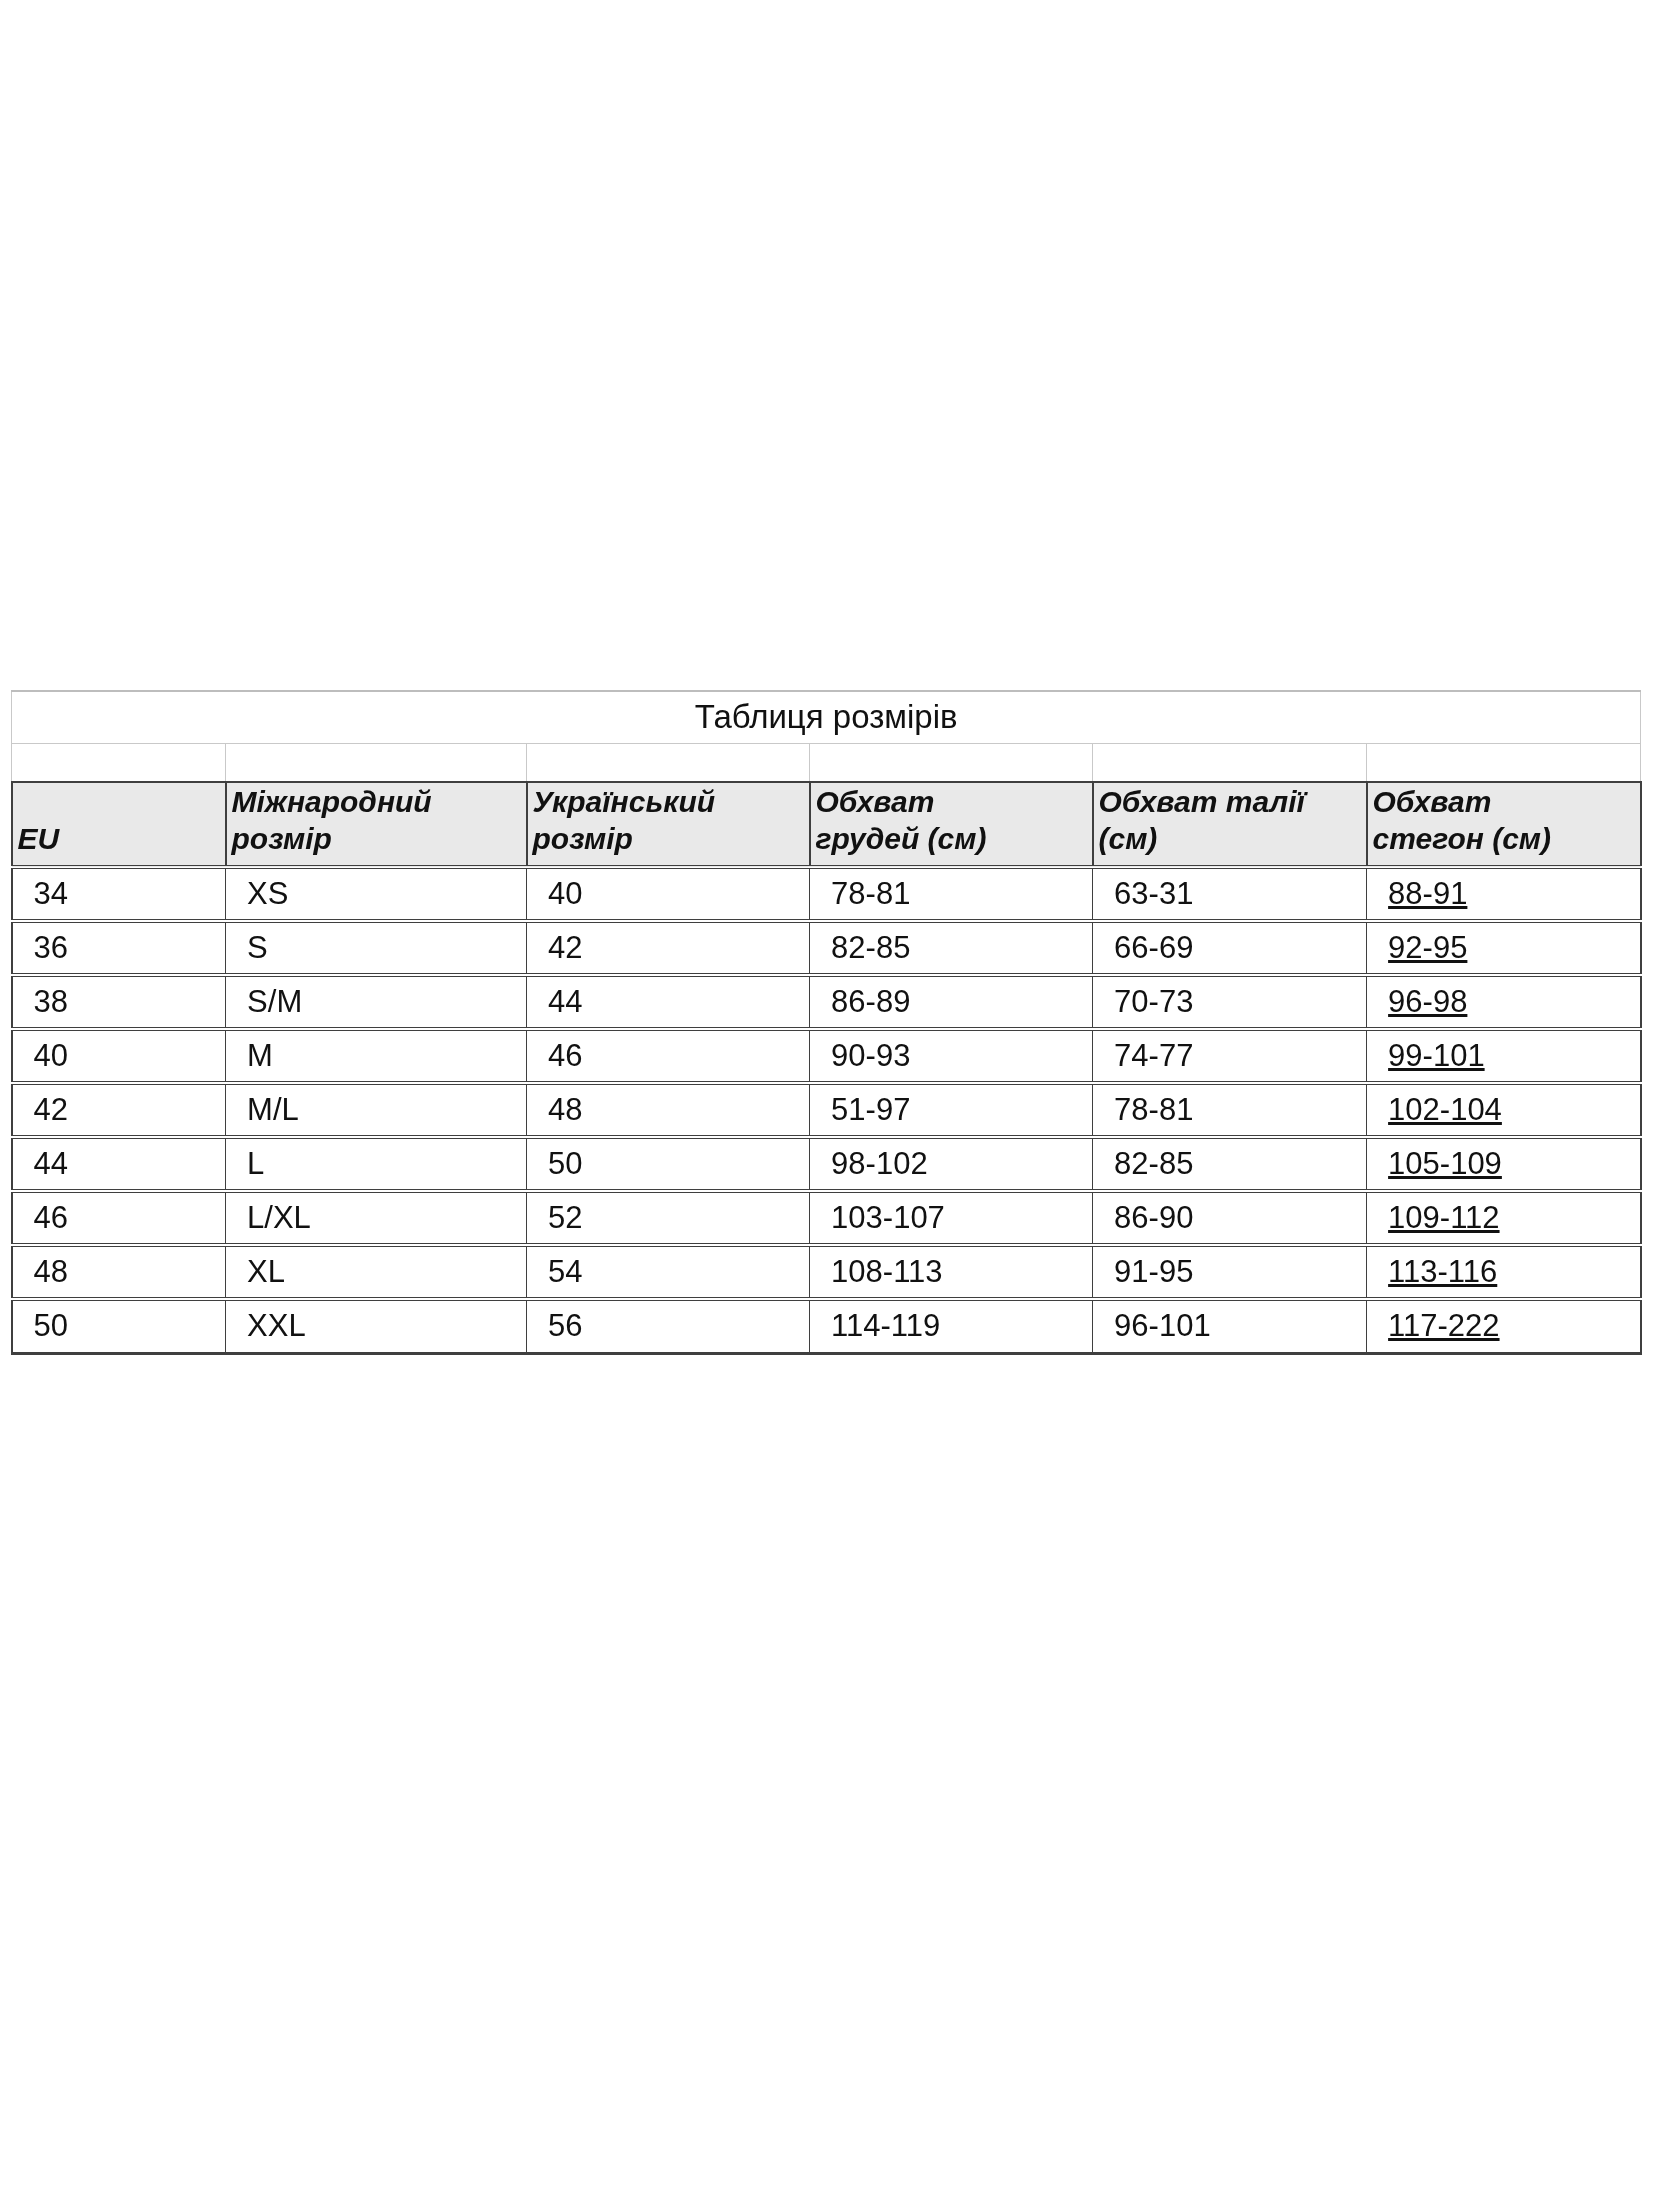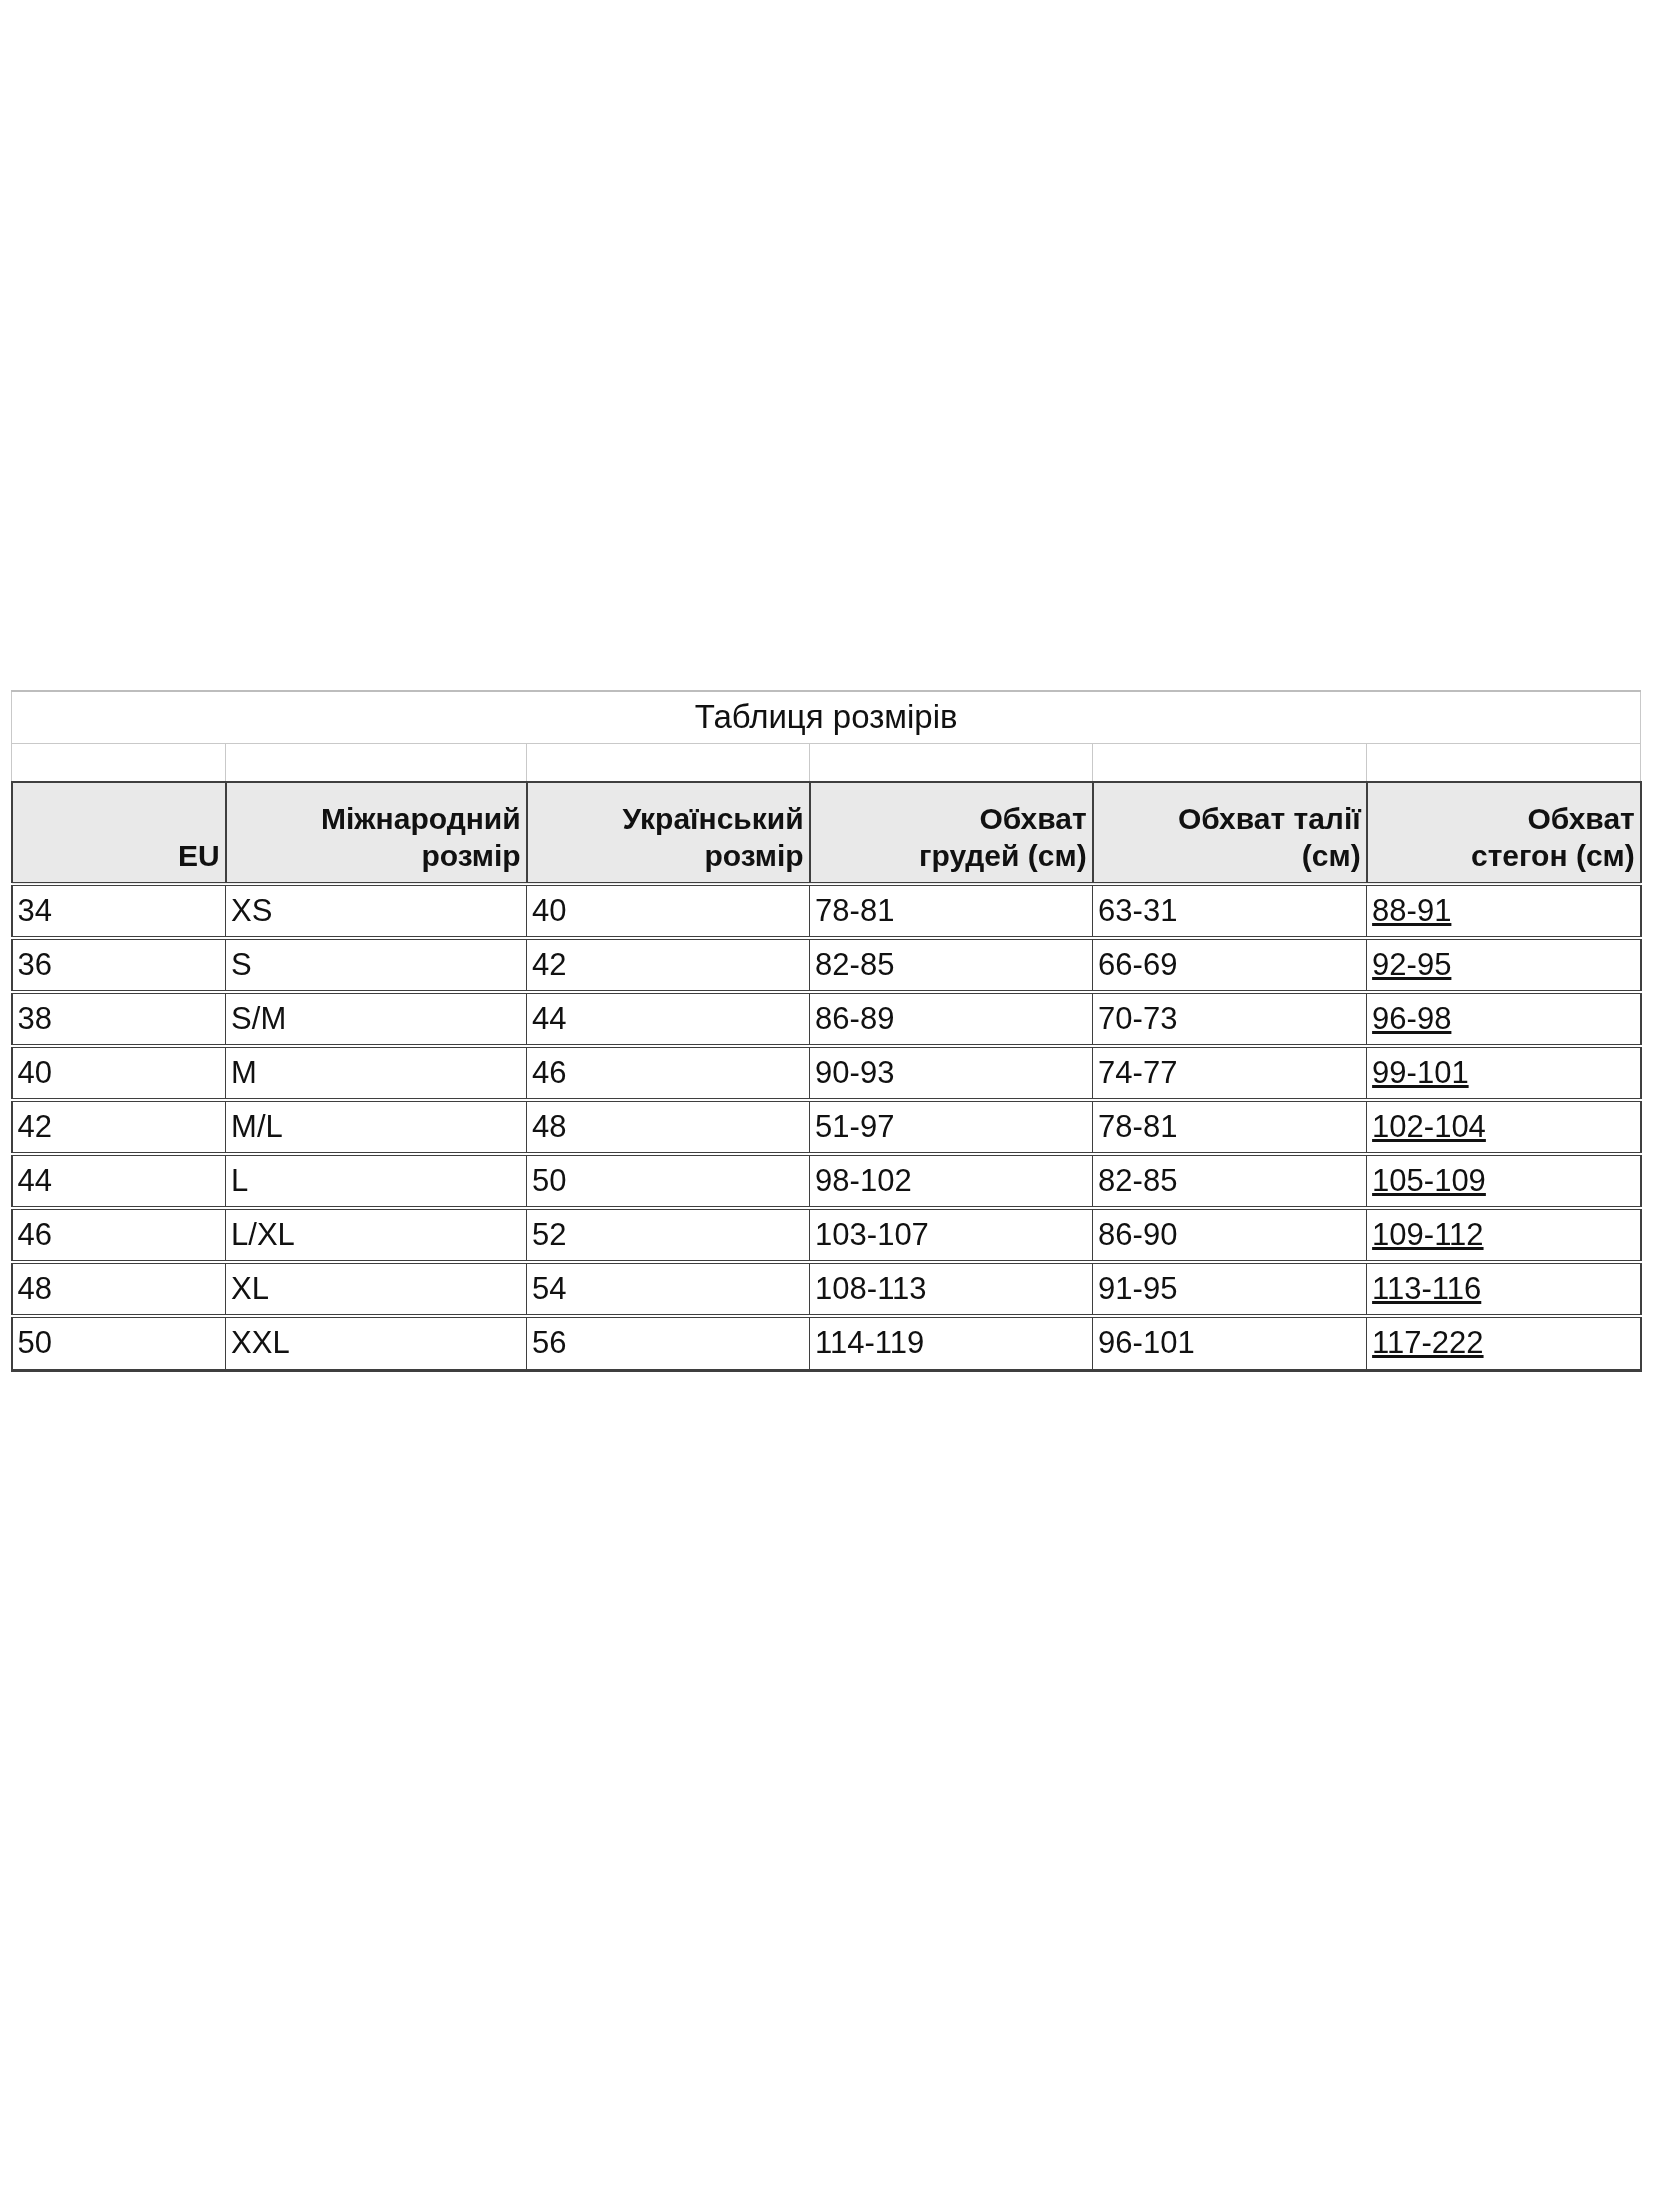--- a/index.html
+++ b/index.html
@@ -32,42 +32,43 @@
     font-size: 33px;
   }
   
   tr.spacer-row td {
     height: 39px;
     border: 0.8px solid #c9c9c9;
     background: #ffffff;
   }
   
   th.header-cell {
-    height: 102px;
+    height: 85px;
     background: #e9e9e9;
     border: 2.5px solid #3f3f3f;
     border-bottom: 3.3px solid #3f3f3f;
     vertical-align: bottom;
-    text-align: right;
+    text-align: left;
     font-weight: bold;
     font-size: 30px;
     line-height: 37px;
     padding: 0 4.9px 8.2px 4.9px;
+    font-style: italic;
   }
   th.header-cell span { display: block; }
   
   td.data-cell {
     height: 54px;
     border-left: 1.6px solid #3f3f3f;
     border-right: 1.6px solid #3f3f3f;
     border-top: 4.1px double #3f3f3f;
     vertical-align: middle;
     text-align: left;
     font-size: 31px;
-    padding-left: 5px;
+    padding-left: 21px;
   }
   td.data-cell:first-child { border-left: 2.5px solid #3f3f3f; }
   td.data-cell:last-child  { border-right: 2.5px solid #3f3f3f; text-decoration: underline; }
   tr.data-row:last-child td.data-cell { border-bottom: 3.3px solid #3f3f3f; }
 </style>
 </head>
 <body>
 
 <table class="size-table">
   <colgroup>

